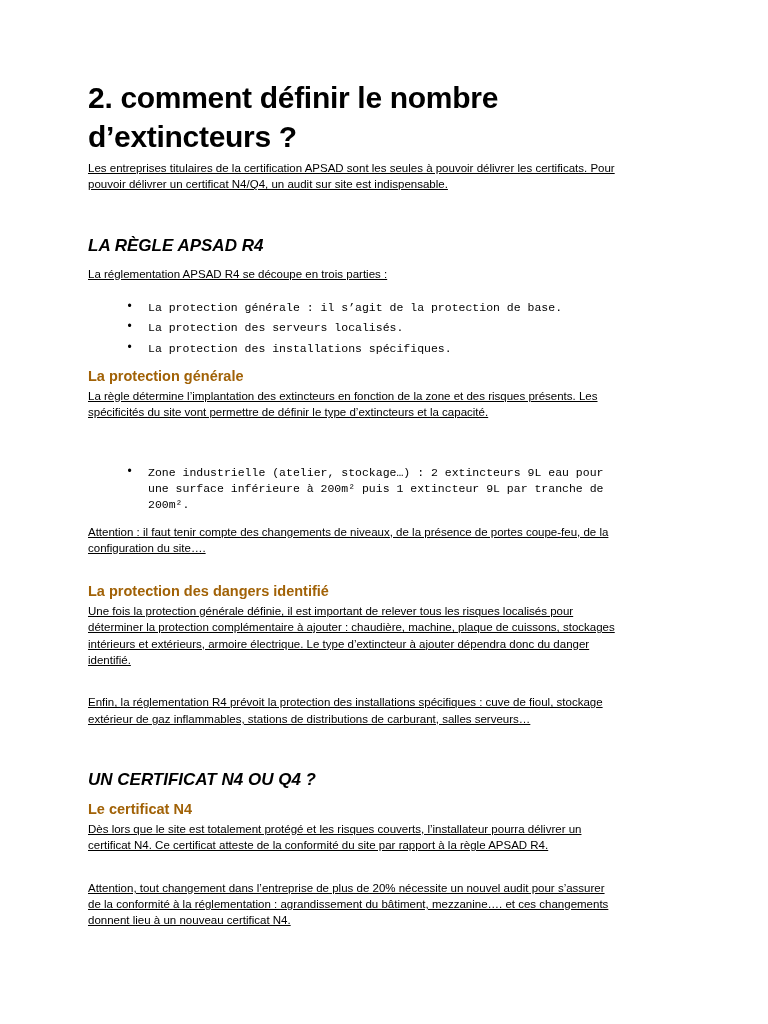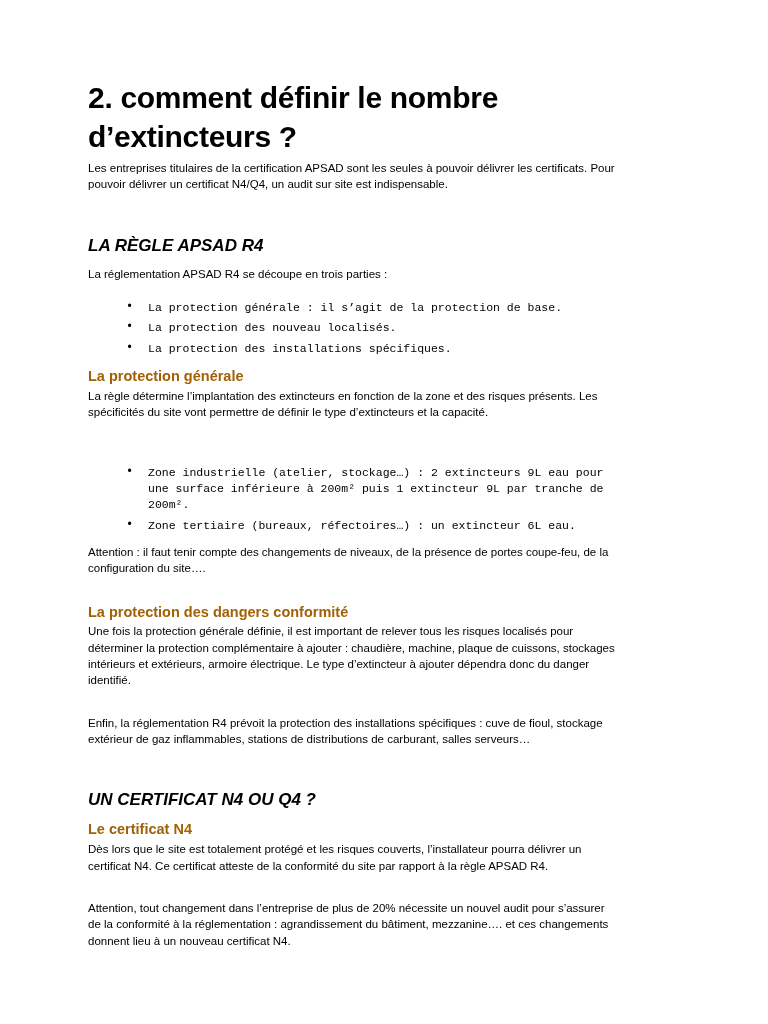--- a/index.html
+++ b/index.html
@@ -26,20 +26,21 @@
     font-size: 30px;
     font-weight: bold;
     line-height: 1.30;
     letter-spacing: -0.3px;
     margin: 0 0 4px 0;
   }
   p.body-text {
     font-size: 11.5px;
     line-height: 1.42;
     margin: 0;
+    text-decoration: underline;
   }
   .gap-m { height: 18px; }
   .gap-l { height: 26px; }
   .gap-xs { height: 6px; }
   h2.section-head {
     font-size: 17px;
     font-weight: bold;
     margin: 16px 0 9px 0;
     line-height: 1.3;
     font-style: italic;
@@ -89,53 +90,50 @@
   <h2 class="section-head">LA RÈGLE APSAD R4</h2>
   <p class="body-text">La réglementation APSAD R4 se découpe en trois parties :</p>
 
   <div class="gap-m"></div>
 
   <ul class="bullets">
     <li>
         <span class="li-text">La protection générale : il s’agit de la protection de base.</span>
       </li>
     <li>
-        <span class="li-text">La protection des nouveau localisés.</span>
+        <span class="li-text">La protection des serveurs localisés.</span>
       </li>
     <li>
         <span class="li-text">La protection des installations spécifiques.</span>
       </li>
   </ul>
 
   <div class="gap-xs"></div>
 
   <h3 class="sub-head">La protection générale</h3>
   <p class="body-text">La règle détermine l’implantation des extincteurs en fonction de la zone et des risques présents. Les spécificités du site vont permettre de définir le type d’extincteurs et la capacité.</p>
 
   <div class="gap-l"></div>
 
 
   <div class="gap-m"></div>
 
   <ul class="bullets">
     <li>
         <span class="li-text">Zone industrielle (atelier, stockage…) : 2 extincteurs 9L eau pour une surface inférieure à 200m² puis 1 extincteur 9L par tranche de 200m².</span>
       </li>
-    <li>
-        <span class="li-text">Zone tertiaire (bureaux, réfectoires…) : un extincteur 6L eau.</span>
-      </li>
   </ul>
 
   <div class="gap-xs"></div>
 
   <p class="body-text">Attention : il faut tenir compte des changements de niveaux, de la présence de portes coupe-feu, de la configuration du site….</p>
 
   <div class="gap-l"></div>
 
-  <h3 class="sub-head">La protection des dangers conformité</h3>
+  <h3 class="sub-head">La protection des dangers identifié</h3>
   <p class="body-text">Une fois la protection générale définie, il est important de relever tous les risques localisés pour déterminer la protection complémentaire à ajouter : chaudière, machine, plaque de cuissons, stockages intérieurs et extérieurs, armoire électrique. Le type d’extincteur à ajouter dépendra donc du danger identifié.</p>
 
   <div class="gap-l"></div>
 
   <p class="body-text">Enfin, la réglementation R4 prévoit la protection des installations spécifiques : cuve de fioul, stockage extérieur de gaz inflammables, stations de distributions de carburant, salles serveurs…</p>
 
   <div class="gap-l"></div>
 
   <h2 class="section-head">UN CERTIFICAT N4 OU Q4 ?</h2>
 

